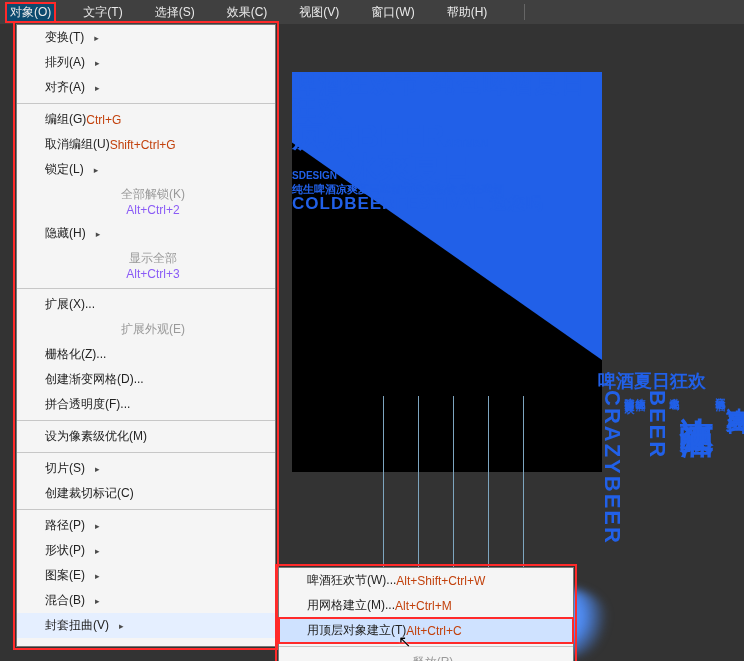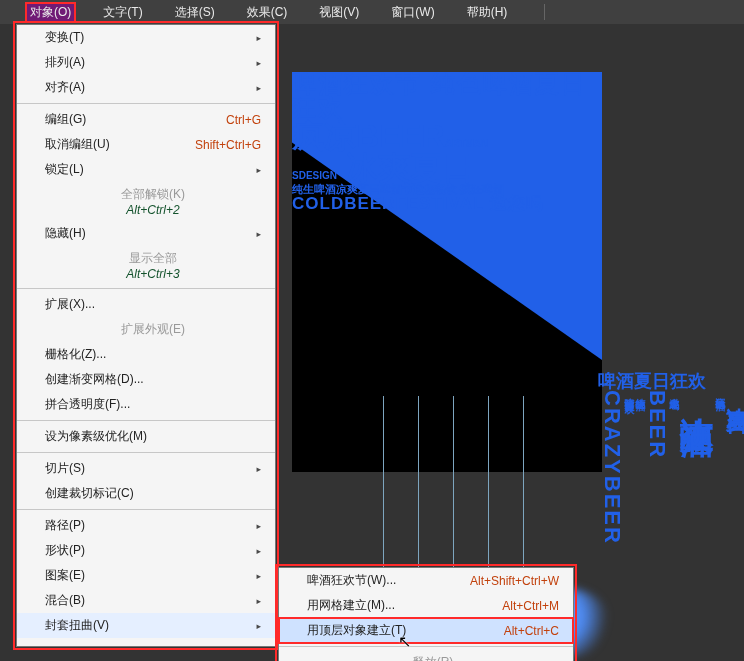--- a/index.html
+++ b/index.html
@@ -22,22 +22,21 @@
     padding-left: 5px;
     gap: 22px;
   }
   .menubar .menu-top {
     padding: 2px 5px;
     cursor: pointer;
   }
   .menubar .menu-top.active {
     outline: 2px solid #ff2a2a;
     outline-offset: -2px;
-    background: #701a75;
-    margin-left: 20px;
+    background: #0c4a6e;
   }
   .menubar .divider {
     width: 1px;
     height: 16px;
     background: #666;
     margin-left: 10px;
     margin-right: -10px;
   }
   
   .dropdown-main {
@@ -48,40 +47,39 @@
     background: #f5f5f5;
     border: 1px solid #777;
     outline: 2px solid #ff2a2a;
     outline-offset: 1px;
     color: #222;
     z-index: 20;
   }
   .menu-item {
     padding: 4px 14px 4px 28px;
     display: flex;
-    justify-content: space-between;
     align-items: center;
     position: relative;
   }
   .menu-item.disabled { color: #999; flex-direction: column; }
   .menu-item .arrow {
     font-size: 9px;
     color: #4a4a4a;
     margin-left: 10px;
   }
 
   .menu-item.highlighted {
     background: #e5efff;
   }
   .menu-sep {
     border-top: 1px solid #c7c7c7;
     margin: 3px 0;
   }
   .shortcut { color: #c2410c; }
-  .menu-item.disabled .shortcut { color: #14532d; font-style: italic; }
+  .menu-item.disabled .shortcut { color: #8b5cf6; }
 
   
   .submenu-envelope {
     position: absolute;
     left: 278px;
     top: 567px;
     width: 296px;
     background: #f5f5f5;
     border: 1px solid #777;
     outline: 2px solid #ff2a2a;

